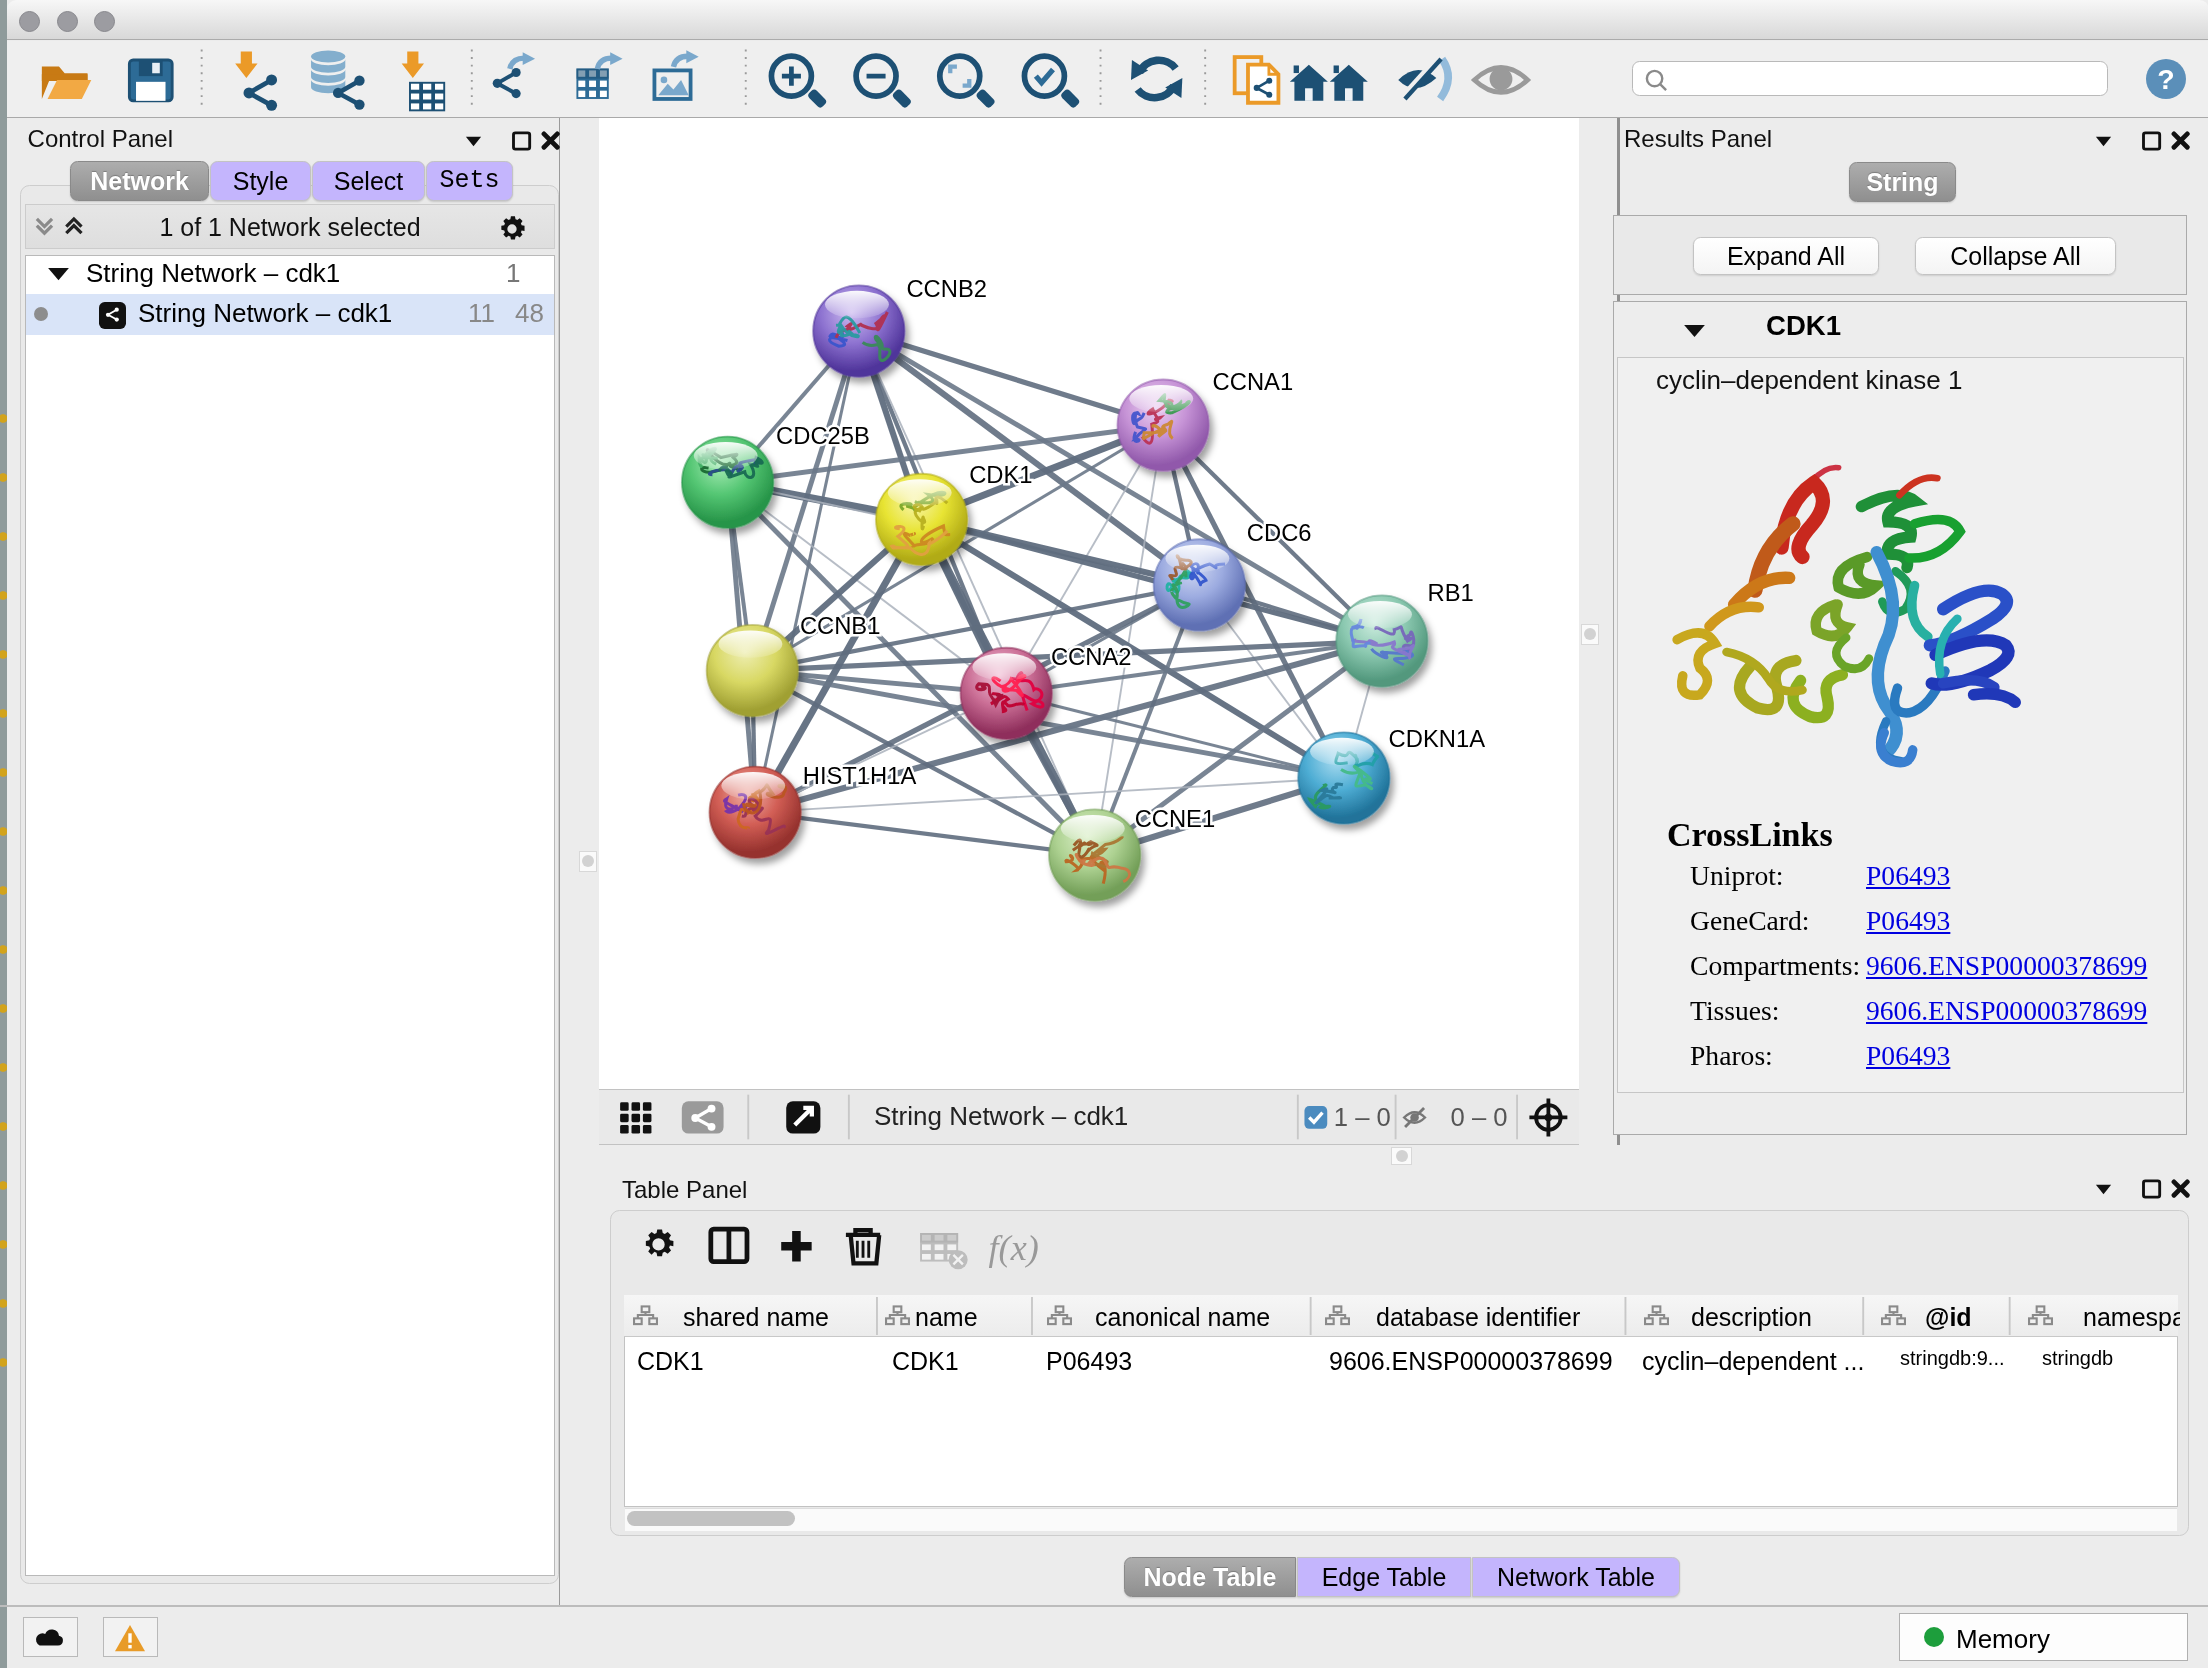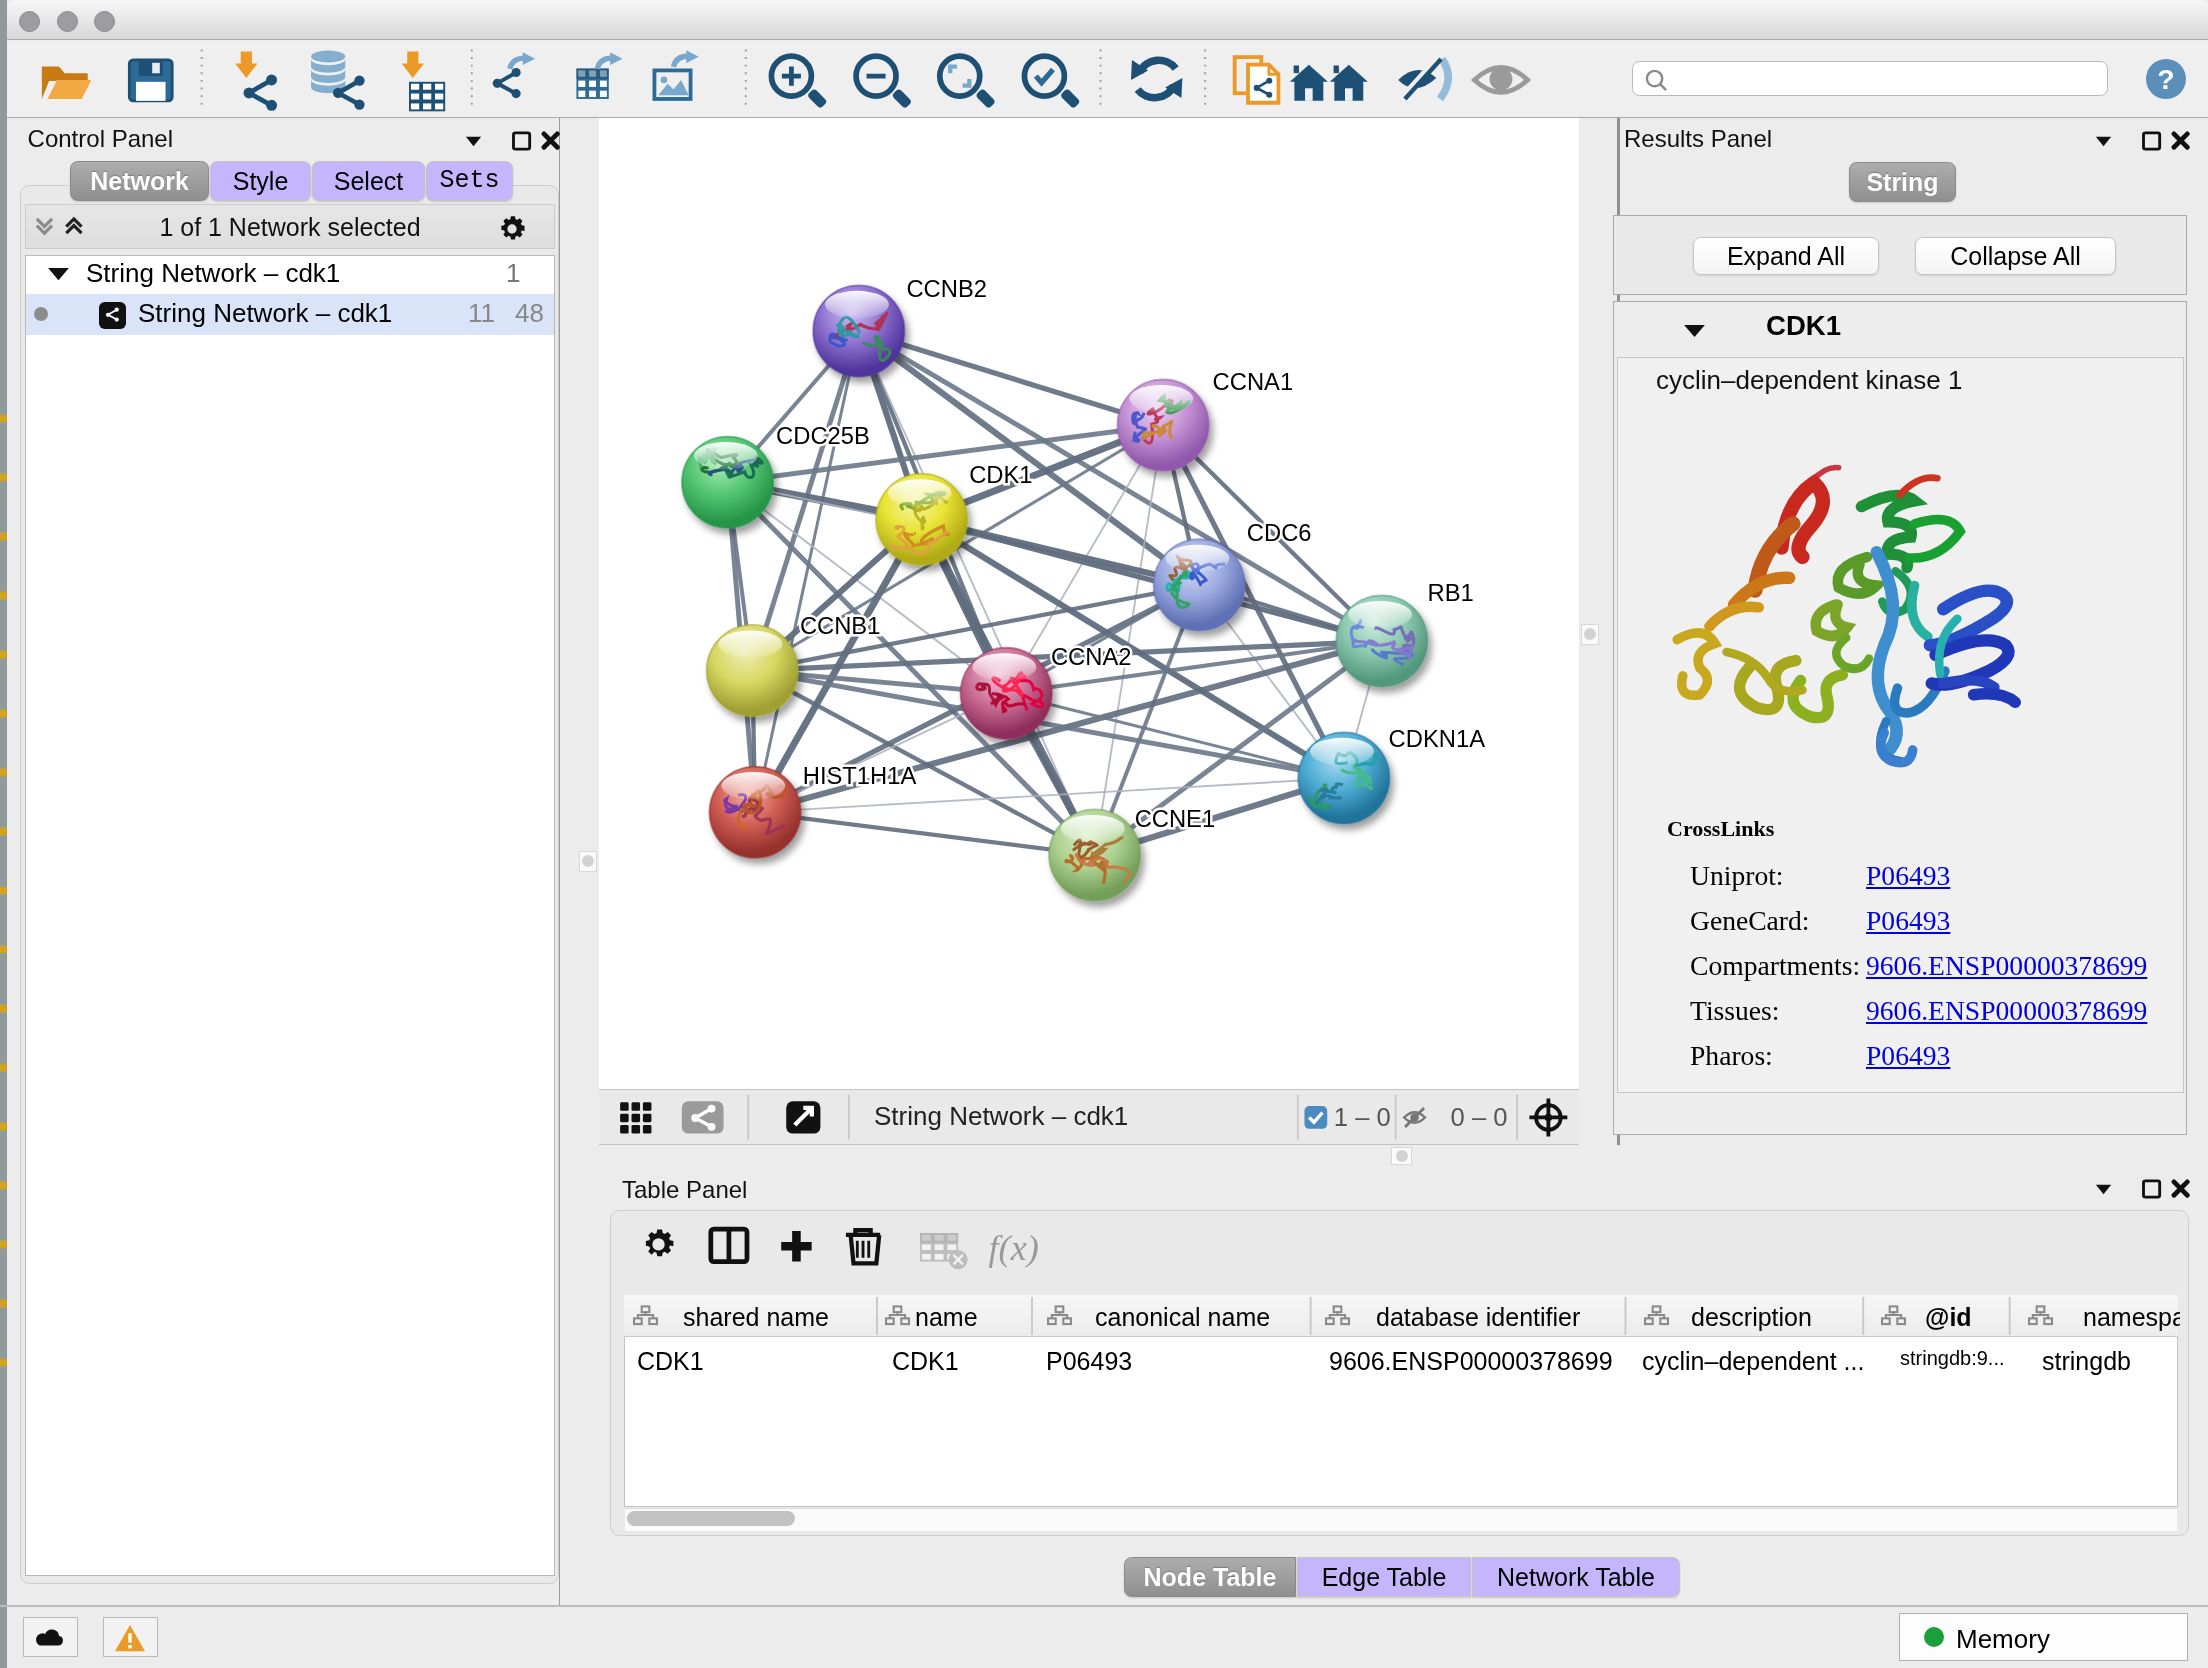--- a/index.html
+++ b/index.html
@@ -578,21 +578,21 @@
 <path d="M290 228 q52 -24 74 -10 q10 12 -16 26 q-42 20 -62 14" stroke="#2038b8" stroke-width="13"></path>
 <path d="M298 258 q38 -8 54 4" stroke="#2844c0" stroke-width="11"></path>
 <path d="M295 248 q-6 -36 18 -58" stroke="#28b0b0" stroke-width="9"></path>
 <path d="M236 310 q-10 22 8 30 q20 6 22 -12" stroke="#3a7fd0" stroke-width="10"></path>
 <path d="M70 225 q30 6 44 28 q10 18 36 12" stroke="#b0a81e" stroke-width="9"></path>
 <path d="M196 210 q-20 16 -2 30 q18 8 26 -8" stroke="#6aa428" stroke-width="9"></path>
 <path d="M330 270 q30 -4 44 8" stroke="#2038b8" stroke-width="12"></path>
 <path d="M252 60 q20 -22 40 -18" stroke="#cc3320" stroke-width="7"></path>
 </g>
   </svg>
-<div class="abs" style="left:1667px;top:816px;font-size:22px;font-weight:bold;font-family:'Liberation Serif',serif;color:#000;">CrossLinks</div>
+<div class="abs" style="left:1667px;top:816px;font-size:34px;font-weight:bold;font-family:'Liberation Serif',serif;color:#000;">CrossLinks</div>
 <div class="abs" style="left:1690px;top:853px;font-size:27.6px;font-family:'Liberation Serif',serif;color:#000;line-height:45px;">
 Uniprot:<br>GeneCard:<br>Compartments:<br>Tissues:<br>Pharos:</div>
 <div class="abs" style="left:1866px;top:853px;font-size:27.6px;font-family:'Liberation Serif',serif;line-height:45px;">
 <a class="lnk">P06493</a><br><a class="lnk">P06493</a><br><a class="lnk">9606.ENSP00000378699</a><br><a class="lnk">9606.ENSP00000378699</a><br><a class="lnk">P06493</a></div>
 
 <div class="abs" style="left:599px;top:1168px;width:1609px;height:438px;background:#ececec;"></div>
 <div class="abs paneltitle" style="left:622px;top:1176px;">Table Panel</div>
 <svg class="abs" style="left:2094px;top:1179px" width="99" height="21" viewBox="0 0 104 22">
 <path d="M2 6 L18 6 L10 16 Z" fill="#111"></path>
 <rect x="52" y="2" width="17" height="17" rx="2" fill="none" stroke="#111" stroke-width="3"></rect>
@@ -708,21 +708,21 @@
         <path d="M13 7.5 v3 M5 14 v-3.5 h16 V14"></path>
       </g>
     </svg></div>
 <div class="abs" style="left:2083px;top:1303px;font-size:25px;color:#000;width:97px;overflow:hidden;white-space:nowrap;">namespace</div>
 <div class="abs" style="left:637px;top:1347px;font-size:25px;color:#000;">CDK1</div>
 <div class="abs" style="left:892px;top:1347px;font-size:25px;color:#000;">CDK1</div>
 <div class="abs" style="left:1046px;top:1347px;font-size:25px;color:#000;">P06493</div>
 <div class="abs" style="left:1329px;top:1347px;font-size:25px;color:#000;">9606.ENSP00000378699</div>
 <div class="abs" style="left:1642px;top:1347px;font-size:25px;color:#000;">cyclin–dependent ...</div>
 <div class="abs" style="left:1881px;top:1347px;font-size:20px;color:#000;margin-left:19px;">stringdb:9...</div>
-<div class="abs" style="left:2042px;top:1347px;font-size:25px;color:#000;">stringdb</div>
+<div class="abs" style="left:2042px;top:1347px;font-size:20px;color:#000;">stringdb</div>
 <div class="abs" style="left:625px;top:1508px;width:1552px;height:23px;background:#fafafa;border-top:1px solid #ddd;"></div>
 <div class="abs" style="left:627px;top:1511px;width:168px;height:15px;border-radius:7.6px;background:#c2c2c2;"></div>
 
 <div class="tab sel" style="left:1124px;top:1557px;width:172px;border-radius:7.6px 0 0 7.6px;">Node Table</div>
 <div class="tab" style="left:1297px;top:1557px;width:174px;border-radius:0;">Edge Table</div>
 <div class="tab" style="left:1472px;top:1557px;width:208px;border-radius:0 7.6px 7.6px 0;">Network Table</div>
 
 <div class="abs" style="left:0px;top:1605px;width:2208px;height:1.9px;background:#bcbcbc;"></div>
 <div class="abs" style="left:23px;top:1617px;width:55px;height:40px;background:#f2f2f2;border:1px solid #b9b9b9;"></div>
 <svg class="abs" style="left:33px;top:1626px" width="34" height="23" viewBox="0 0 36 24">

